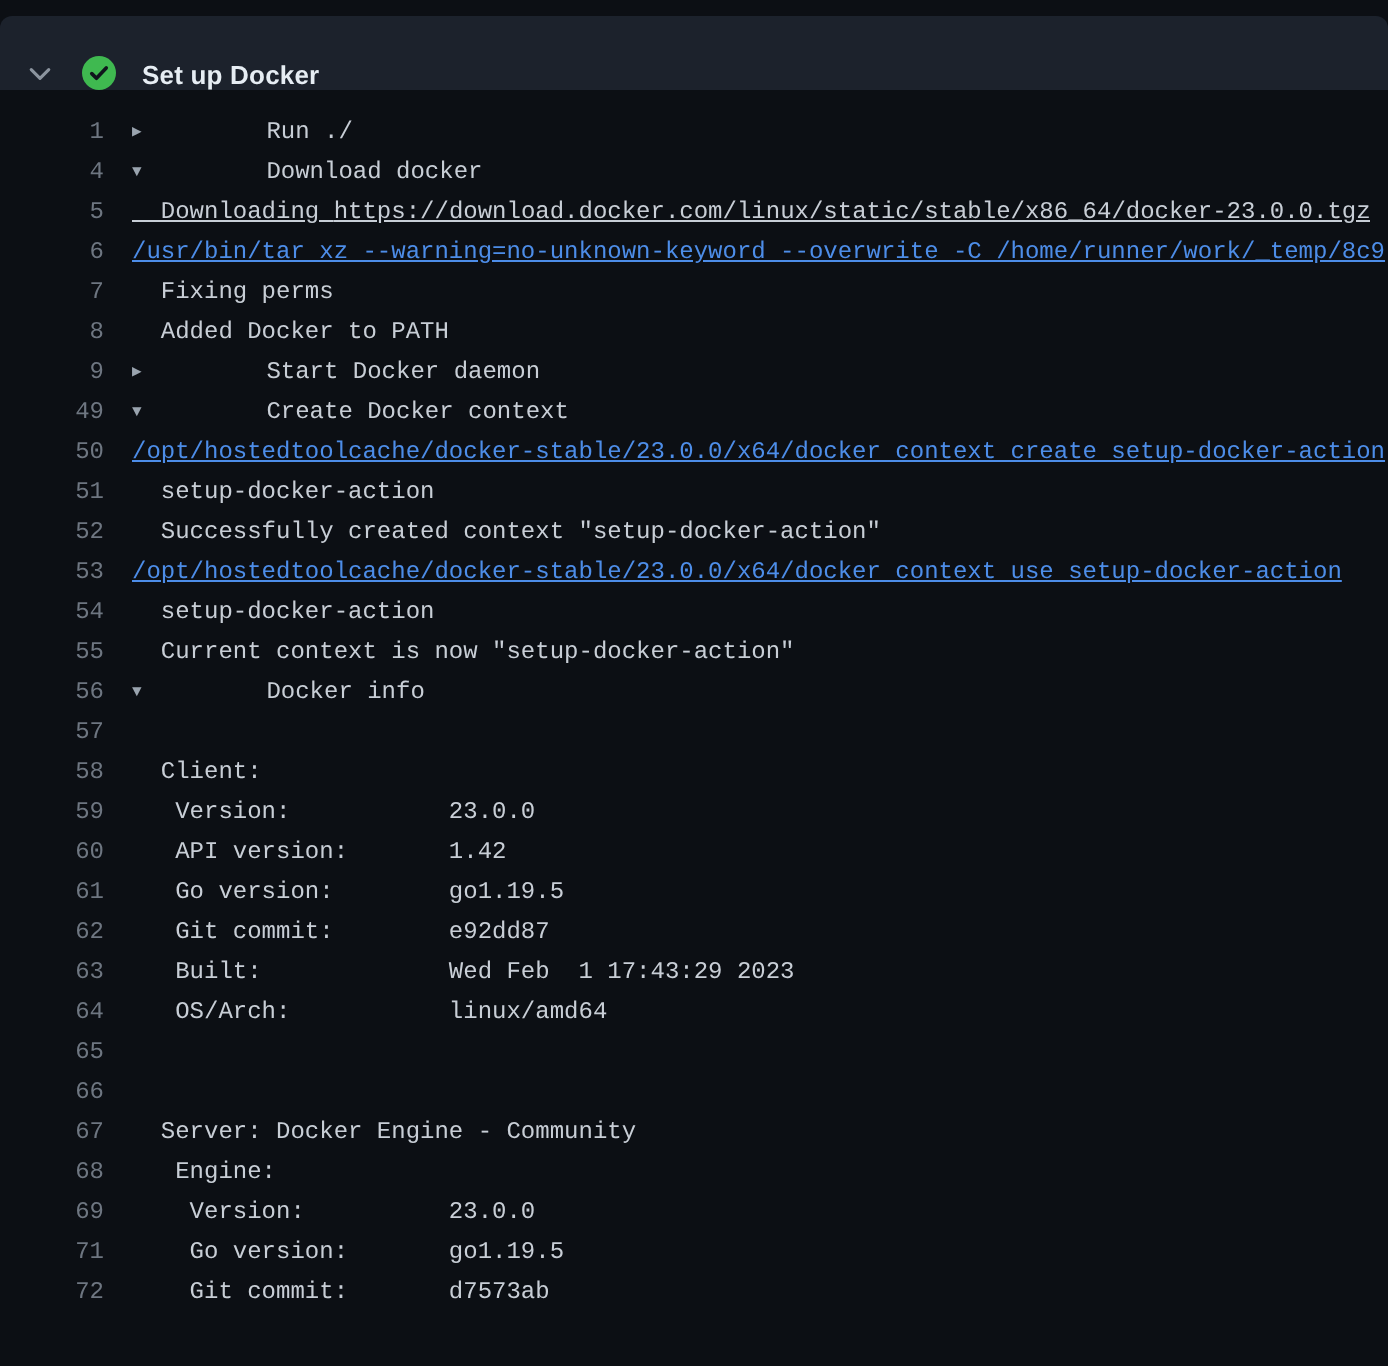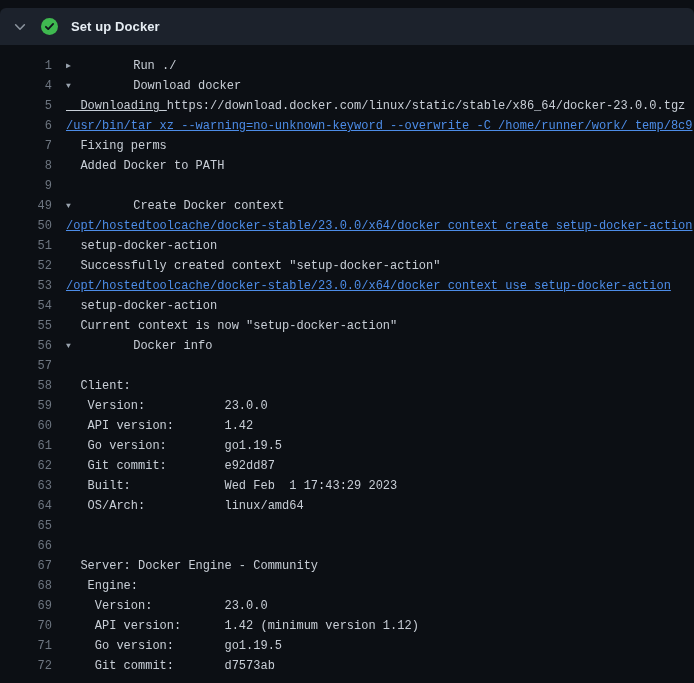--- a/index.html
+++ b/index.html
@@ -14,21 +14,21 @@
     --title:#e6edf3;
   }
   html,body { width:694px; height:683px; overflow:hidden; background:var(--page-bg); }
   body { font-family:"Liberation Sans", sans-serif; }
 
   .step-header {
     margin-top:8px;
     height:37px;
     background:var(--header-bg);
     display:flex;
-    align-items:center;
+    align-items:flex-end;
     padding:0 12px;
     gap:13px;
     border-radius:6px 6px 0 0;
     cursor:pointer;
   }
   .chevron-wrap { display:flex; align-items:center; justify-content:center; width:16px; height:16px; cursor:pointer; }
   .check-wrap { display:flex; align-items:center; justify-content:center; width:17px; height:17px; color:var(--success); }
   .step-title { color:var(--title); font-size:13px; font-weight:600; letter-spacing:.1px; }
 
   .log-area { padding-top:11px; background:var(--page-bg); }
@@ -45,21 +45,21 @@
     flex:0 0 52px;
     width:52px;
     text-align:right;
     color:var(--lnum);
     cursor:pointer;
     user-select:none;
   }
   .line-content { padding-left:14px; white-space:pre; color:var(--text); overflow:hidden; }
   .kind-command { color:var(--cmd);text-decoration:underline; }
   .seg-plain { color:var(--text);text-decoration:underline; }
-  .seg-link { color:var(--text); cursor:pointer; }
+  .seg-link { color:var(--text); text-decoration:underline; cursor:pointer; }
   .toggle-arrow {
     display:inline-block;
     width:12px;
     font-size:8px;
     color:var(--arrow);
     vertical-align:1px;
   }
   .group-title { color:var(--text);margin-left:48px; }
 </style>
 </head>
@@ -81,21 +81,21 @@
 </div>
 
 <div class="log-area">
   <div>
       <div class="log-line is-group"><span class="line-number">1</span><span class="line-content"><span class="toggle-arrow">▶</span><span class="group-title"> Run ./</span></span></div>
       <div class="log-line is-group"><span class="line-number">4</span><span class="line-content"><span class="toggle-arrow">▼</span><span class="group-title"> Download docker</span></span></div>
       <div class="log-line"><span class="line-number">5</span><span class="line-content"><span class="seg-plain">  Downloading </span><span class="seg-link">https://download.docker.com/linux/static/stable/x86_64/docker-23.0.0.tgz</span></span></div>
       <div class="log-line"><span class="line-number">6</span><span class="line-content kind-command">/usr/bin/tar xz --warning=no-unknown-keyword --overwrite -C /home/runner/work/_temp/8c9</span></div>
       <div class="log-line"><span class="line-number">7</span><span class="line-content">  Fixing perms</span></div>
       <div class="log-line"><span class="line-number">8</span><span class="line-content">  Added Docker to PATH</span></div>
-      <div class="log-line is-group"><span class="line-number">9</span></div>
+      <div class="log-line is-group"><span class="line-number">9</span><span class="line-content"><span class="toggle-arrow">▶</span><span class="group-title"> Start Docker daemon</span></span></div>
       <div class="log-line is-group"><span class="line-number">49</span><span class="line-content"><span class="toggle-arrow">▼</span><span class="group-title"> Create Docker context</span></span></div>
       <div class="log-line"><span class="line-number">50</span><span class="line-content kind-command">/opt/hostedtoolcache/docker-stable/23.0.0/x64/docker context create setup-docker-action</span></div>
       <div class="log-line"><span class="line-number">51</span><span class="line-content">  setup-docker-action</span></div>
       <div class="log-line"><span class="line-number">52</span><span class="line-content">  Successfully created context "setup-docker-action"</span></div>
       <div class="log-line"><span class="line-number">53</span><span class="line-content kind-command">/opt/hostedtoolcache/docker-stable/23.0.0/x64/docker context use setup-docker-action</span></div>
       <div class="log-line"><span class="line-number">54</span><span class="line-content">  setup-docker-action</span></div>
       <div class="log-line"><span class="line-number">55</span><span class="line-content">  Current context is now "setup-docker-action"</span></div>
       <div class="log-line is-group"><span class="line-number">56</span><span class="line-content"><span class="toggle-arrow">▼</span><span class="group-title"> Docker info</span></span></div>
       <div class="log-line"><span class="line-number">57</span></div>
       <div class="log-line"><span class="line-number">58</span><span class="line-content">  Client:</span></div>
@@ -103,17 +103,16 @@
       <div class="log-line"><span class="line-number">60</span><span class="line-content">   API version:       1.42</span></div>
       <div class="log-line"><span class="line-number">61</span><span class="line-content">   Go version:        go1.19.5</span></div>
       <div class="log-line"><span class="line-number">62</span><span class="line-content">   Git commit:        e92dd87</span></div>
       <div class="log-line"><span class="line-number">63</span><span class="line-content">   Built:             Wed Feb  1 17:43:29 2023</span></div>
       <div class="log-line"><span class="line-number">64</span><span class="line-content">   OS/Arch:           linux/amd64</span></div>
       <div class="log-line"><span class="line-number">65</span></div>
       <div class="log-line"><span class="line-number">66</span><span class="line-content"></span></div>
       <div class="log-line"><span class="line-number">67</span><span class="line-content">  Server: Docker Engine - Community</span></div>
       <div class="log-line"><span class="line-number">68</span><span class="line-content">   Engine:</span></div>
       <div class="log-line"><span class="line-number">69</span><span class="line-content">    Version:          23.0.0</span></div>
-      <div class="log-line"><span class="line-number">70</span><span class="line-content">    API version:      1.42 (minimum version 1.12)</span></div>
       <div class="log-line"><span class="line-number">71</span><span class="line-content">    Go version:       go1.19.5</span></div>
       <div class="log-line"><span class="line-number">72</span><span class="line-content">    Git commit:       d7573ab</span></div>
     </div>
 </div>
 
 </body></html>

